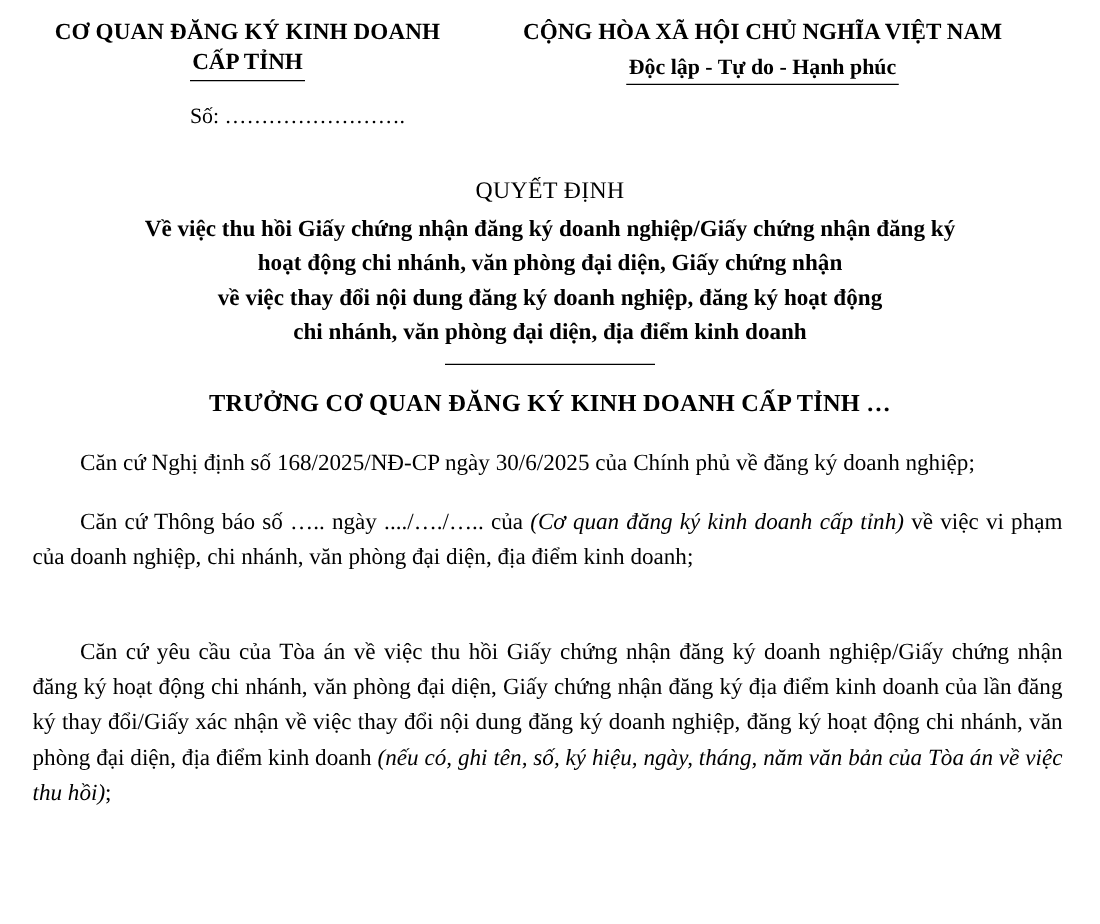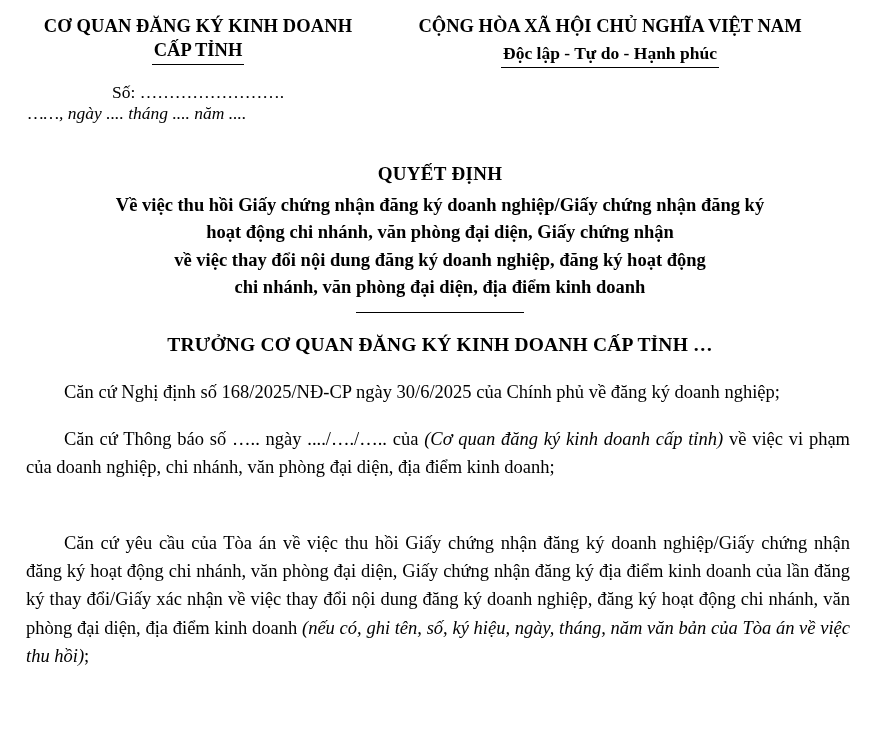--- a/index.html
+++ b/index.html
@@ -61,44 +61,45 @@
     font-weight: bold;
     font-size: 17.5px;
     line-height: 1.42;
     display: inline-block;
     border-bottom: 1.4px solid #000;
     padding: 0 2px 1px 2px;
     margin-top: 3px;
   }
   .subheader {
     display: flex;
-    flex-direction: column;
+    flex-direction: row;
     align-items: flex-start;
     padding: 14px 28px 0 28px;
     box-sizing: border-box;
+    margin-left: 40px;
   }
   .sub-left {
     width: 340px;
     text-align: center;
     font-size: 17.5px;
   }
   .sub-right {
     flex: 1;
     text-align: center;
     font-size: 17.5px;
     font-style: italic;
   }
 
   
   .title-block {
     margin-top: 38px;
     text-align: center;
   }
   .doc-title {
-    font-weight: bold;
+    font-weight: normal;
     font-size: 19px;
     letter-spacing: 0.3px;
     line-height: 1.3;
   }
   .doc-subtitle {
     font-weight: bold;
     font-size: 18.5px;
     line-height: 1.48;
     margin-top: 5px;
     padding: 0 28px;
@@ -146,21 +147,20 @@
       <div class="org-line2">CẤP TỈNH</div>
     </div>
     <div class="header-right">
       <div class="nation-line1">CỘNG HÒA XÃ HỘI CHỦ NGHĨA VIỆT NAM</div>
       <div class="nation-line2">Độc lập - Tự do - Hạnh phúc</div>
     </div>
   </div>
 
   <div class="subheader">
     <div class="sub-left">Số: …………………….</div>
-    <div class="sub-right">……, ngày .... tháng .... năm ....</div>
   </div>
 
   <div class="title-block">
     <div class="doc-title">QUYẾT ĐỊNH</div>
     <div class="doc-subtitle">
       <div>Về việc thu hồi Giấy chứng nhận đăng ký doanh nghiệp/Giấy chứng nhận đăng ký</div>
       <div>hoạt động chi nhánh, văn phòng đại diện, Giấy chứng nhận</div>
       <div>về việc thay đổi nội dung đăng ký doanh nghiệp, đăng ký hoạt động</div>
       <div>chi nhánh, văn phòng đại diện, địa điểm kinh doanh</div>
     </div>

